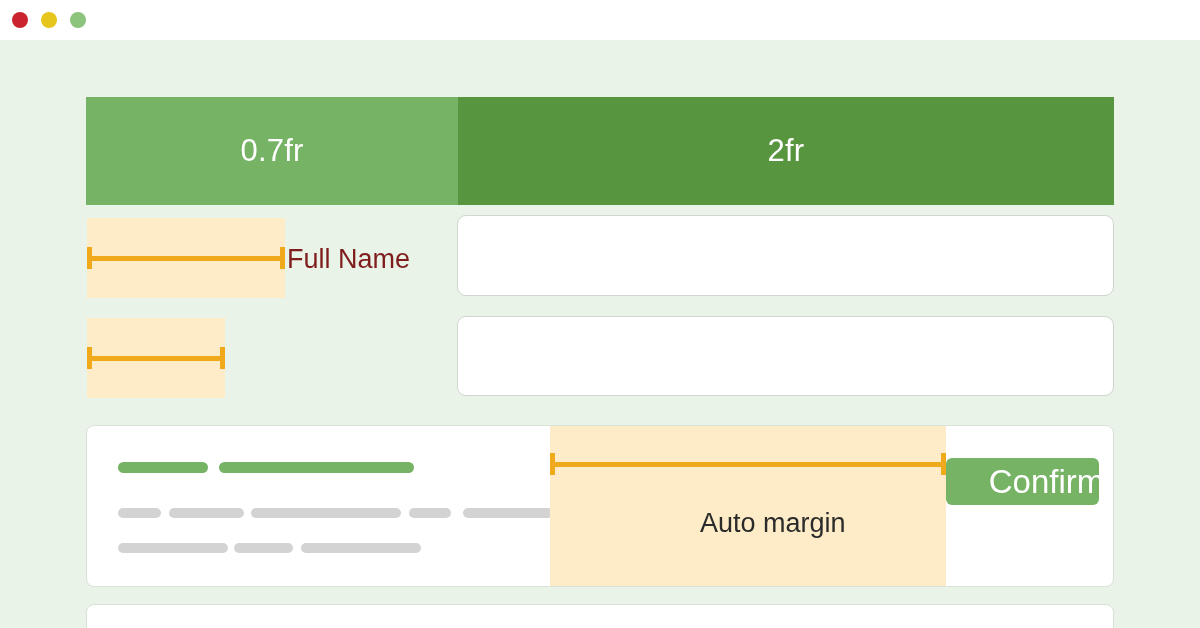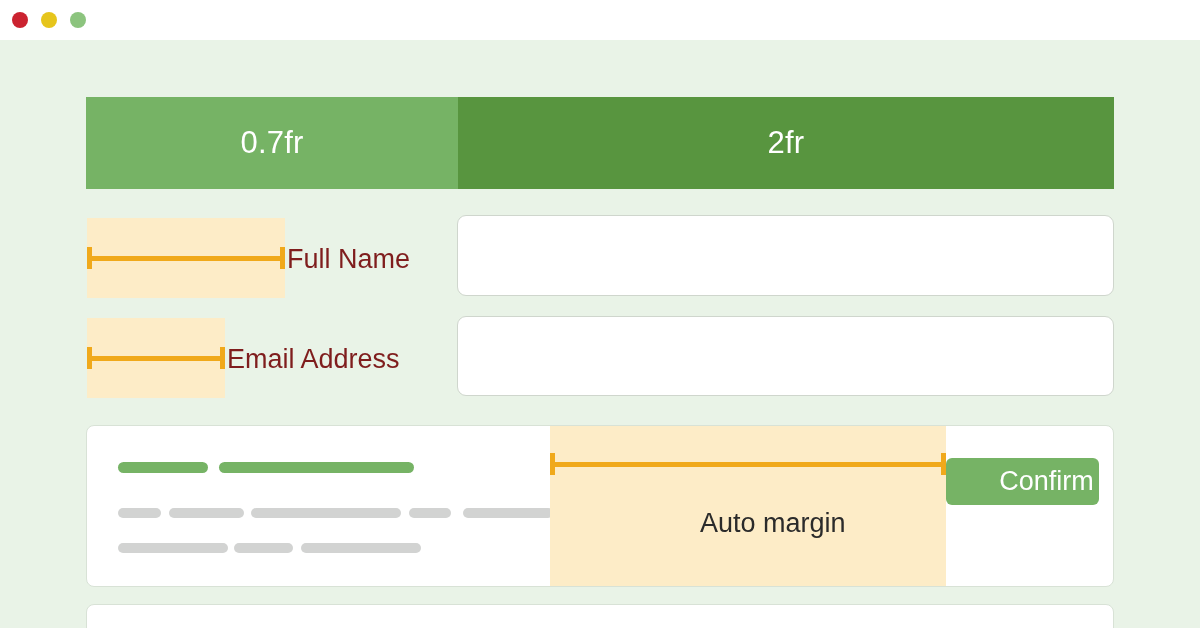--- a/index.html
+++ b/index.html
@@ -27,21 +27,21 @@
   
   .canvas {
     position: absolute; left: 0; top: 40px;
     width: 1200px; height: 588px;
     background: #E9F3E7;
   }
 
   
   .fr-bar {
     position: absolute; left: 86px; top: 57px;
-    width: 1028px; height: 92px;
+    width: 1028px; height: 108px;
     display: flex;
     justify-content: flex-end;
   }
   .fr-cell {
     display: flex; align-items: center; justify-content: center;
     color: #ffffff; font-size: 31px; letter-spacing: .2px;
   }
   .fr-cell.a { width: 372px; background: #76B365; }
   .fr-cell.b { width: 656px; background: #58953F; }
 
@@ -105,21 +105,21 @@
     color: #2B2B2B;
     white-space: nowrap;
     margin-left: 40px;
   }
   .confirm {
     position: absolute;
     background: #76B365;
     color: #ffffff;
     border: none;
     border-radius: 6px;
-    font-size: 27px;
+    font-size: 33px;
     font-family: "Liberation Sans", "DejaVu Sans", sans-serif;
     display: flex; align-items: center; justify-content: center;
     cursor: pointer;
     padding-left: 48px;
   }
 </style>
 </head>
 <body>
 
 <div class="window">
@@ -151,21 +151,20 @@
     </div>
     <div class="field-label" style="left:287px; top:204px;">Full Name</div>
     <input class="input" type="text" style="left: 457px; top: 175px; width: 657px; height: 81px;" placeholder="">
 
     <div class="hl" style="left:87px; top:278px; width:138px; height:80px;"></div>
     <div class="measure" style="left:87px; top:307px; width:138px;">
       <span class="cap left"></span>
       <span class="line"></span>
       <span class="cap right"></span>
     </div>
-    <div class="field-label" style="left:227px; top:304px;">Email Address</div>
     <input class="input" type="text" style="left: 457px; top: 276px; width: 657px; height: 80px;" placeholder="">
 
     <div class="card" style="left:86px; top:385px; width:1028px; height:162px;">
 
       <div class="skel green" style="left:31px; top:36px; width:90px;  height:11px;"></div>
       <div class="skel green" style="left:132px; top:36px; width:195px; height:11px;"></div>
 
       <div class="skel gray" style="left:31px;  top:82px; width:43px;  height:10px;"></div>
       <div class="skel gray" style="left:82px;  top:82px; width:75px;  height:10px;"></div>
       <div class="skel gray" style="left:164px; top:82px; width:150px; height:10px;"></div>

